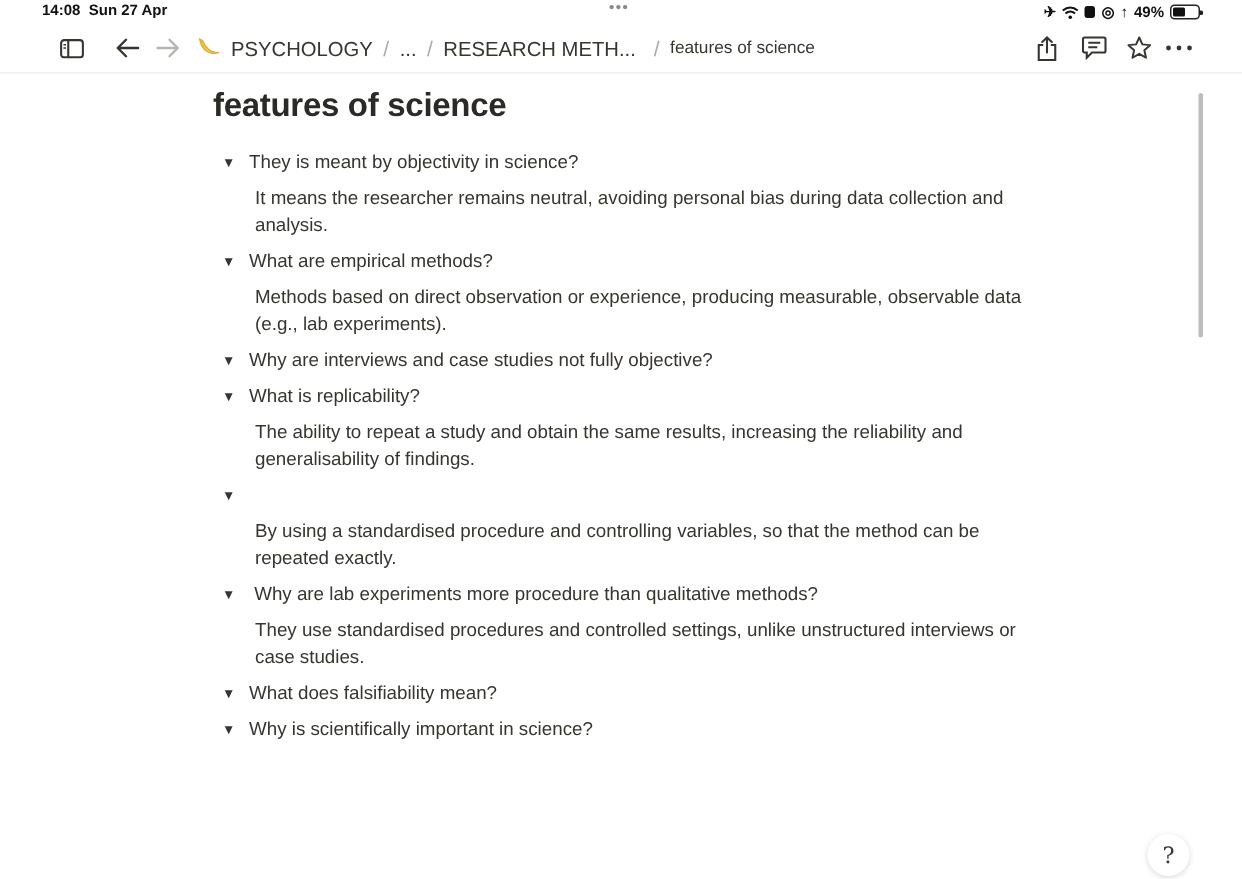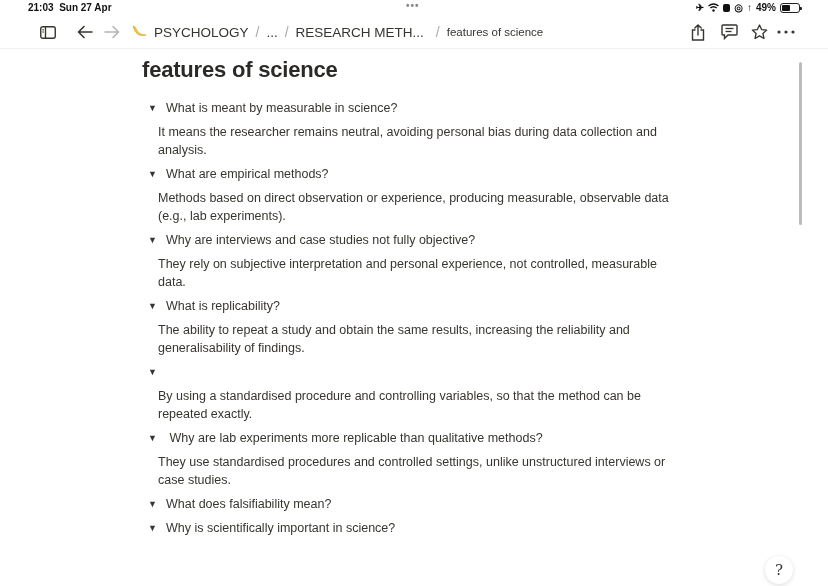--- a/index.html
+++ b/index.html
@@ -21,30 +21,30 @@
   .crumb.current { font-size: 11.5px; }
   .sep { color: #aaa; margin: 0 7px; font-size: 14px; }
   .page-emoji { width: 18px; height: 18px; margin-right: 6px; }
 
   .content { position: absolute; left: 142px; top: 55px; width: 540px; }
   .title { font-size: 22px; font-weight: bold; color: #2b2a27; line-height: 30px; height: 30px; margin-bottom: 12px; letter-spacing: -0.2px; }
   .toggle { margin-bottom: 0; }
   .toggle-head { display: flex; align-items: center; height: 22px; margin-top: 2px; }
   .toggle-arrow { width: 10px; font-size: 9px; color: #37352f; margin-left: 6px; margin-right: 8px; cursor: pointer; }
   .toggle-q { font-size: 12.5px; font-weight: 500; color: #37352f; }
-  .toggle-body { margin-left: 16px; font-size: 12.5px; line-height: 18px; color: #37352f; padding-top: 4px; padding-bottom: 2px; }
+  .toggle-body { margin-left: 28px; font-size: 12.5px; line-height: 18px; color: #37352f; padding-top: 4px; padding-bottom: 2px; }
 
   .scrollbar { position: absolute; right: 26px; top: 62px; width: 3px; height: 163px; background: #bdbdbd; border-radius: 2px; }
   .help-btn { position: absolute; left: 765px; top: 556px; width: 28px; height: 28px; border-radius: 50%; background: #fff; box-shadow: 0 1px 4px rgba(0,0,0,0.15); display: flex; align-items: center; justify-content: center; font-family: "DejaVu Serif", serif; font-size: 15px; color: #37352f; cursor: pointer; }
 </style>
 </head>
 <body>
 
 <div class="status-bar">
-  <span class="status-time"><span>21:03</span>&nbsp;&nbsp;<span>Sun 27 Apr</span></span>
+  <span class="status-time"><span>14:08</span>&nbsp;&nbsp;<span>Sun 27 Apr</span></span>
   <span class="status-dots">•••</span>
   <span class="status-right">
     <span>✈</span>
     <svg width="11" height="9" viewBox="0 0 11 9">
         <path d="M0.5 3 Q5.5 -1 10.5 3" stroke="#111" stroke-width="1.4" fill="none"></path>
         <path d="M2.3 5 Q5.5 2.3 8.7 5" stroke="#111" stroke-width="1.4" fill="none"></path>
         <circle cx="5.5" cy="7.5" r="1.2" fill="#111"></circle>
       </svg>
     <span style="display:inline-block;width:7px;height:8px;background:#111;border-radius:2px;"></span>
     <span>◎</span>
@@ -115,55 +115,54 @@
       </svg>
   </span>
 </div>
 
 <div class="content">
   <div class="title">features of science</div>
 
   <div class="toggle">
     <div class="toggle-head">
         <span class="toggle-arrow">▼</span>
-        <span class="toggle-q">What is meant by measurable in science?</span>
+        <span class="toggle-q">They is meant by objectivity in science?</span>
       </div>
     <div class="toggle-body">It means the researcher remains neutral, avoiding personal bias during data collection and analysis.</div>
   </div>
   <div class="toggle">
     <div class="toggle-head">
         <span class="toggle-arrow">▼</span>
         <span class="toggle-q">What are empirical methods?</span>
       </div>
     <div class="toggle-body">Methods based on direct observation or experience, producing measurable, observable data (e.g., lab experiments).</div>
   </div>
   <div class="toggle">
     <div class="toggle-head">
         <span class="toggle-arrow">▼</span>
         <span class="toggle-q">Why are interviews and case studies not fully objective?</span>
       </div>
-    <div class="toggle-body">They rely on subjective interpretation and personal experience, not controlled, measurable data.</div>
   </div>
   <div class="toggle">
     <div class="toggle-head">
         <span class="toggle-arrow">▼</span>
         <span class="toggle-q">What is replicability?</span>
       </div>
     <div class="toggle-body">The ability to repeat a study and obtain the same results, increasing the reliability and generalisability of findings.</div>
   </div>
   <div class="toggle">
     <div class="toggle-head">
         <span class="toggle-arrow">▼</span>
       </div>
     <div class="toggle-body">By using a standardised procedure and controlling variables, so that the method can be repeated exactly.</div>
   </div>
   <div class="toggle">
     <div class="toggle-head">
         <span class="toggle-arrow">▼</span>
-        <span class="toggle-q" style="white-space:pre"> Why are lab experiments more replicable than qualitative methods?</span>
+        <span class="toggle-q" style="white-space:pre"> Why are lab experiments more procedure than qualitative methods?</span>
       </div>
     <div class="toggle-body">They use standardised procedures and controlled settings, unlike unstructured interviews or case studies.</div>
   </div>
   <div class="toggle">
     <div class="toggle-head">
         <span class="toggle-arrow">▼</span>
         <span class="toggle-q">What does falsifiability mean?</span>
       </div>
   </div>
   <div class="toggle">

